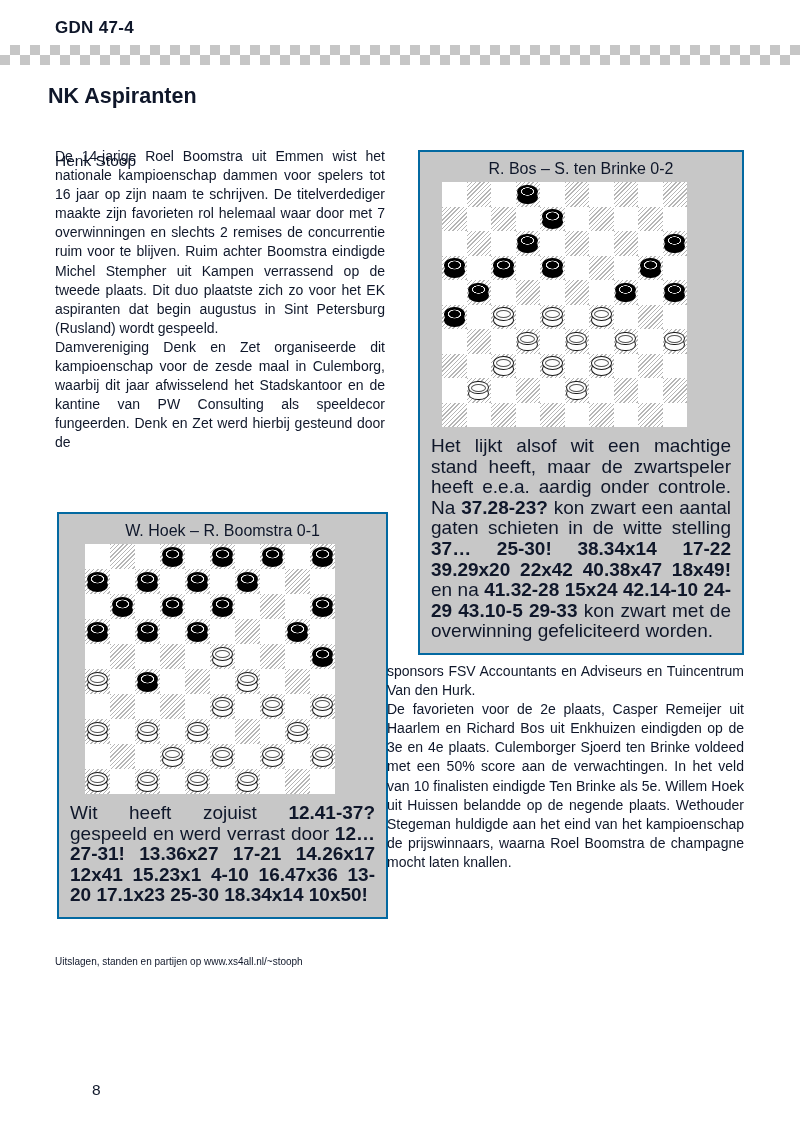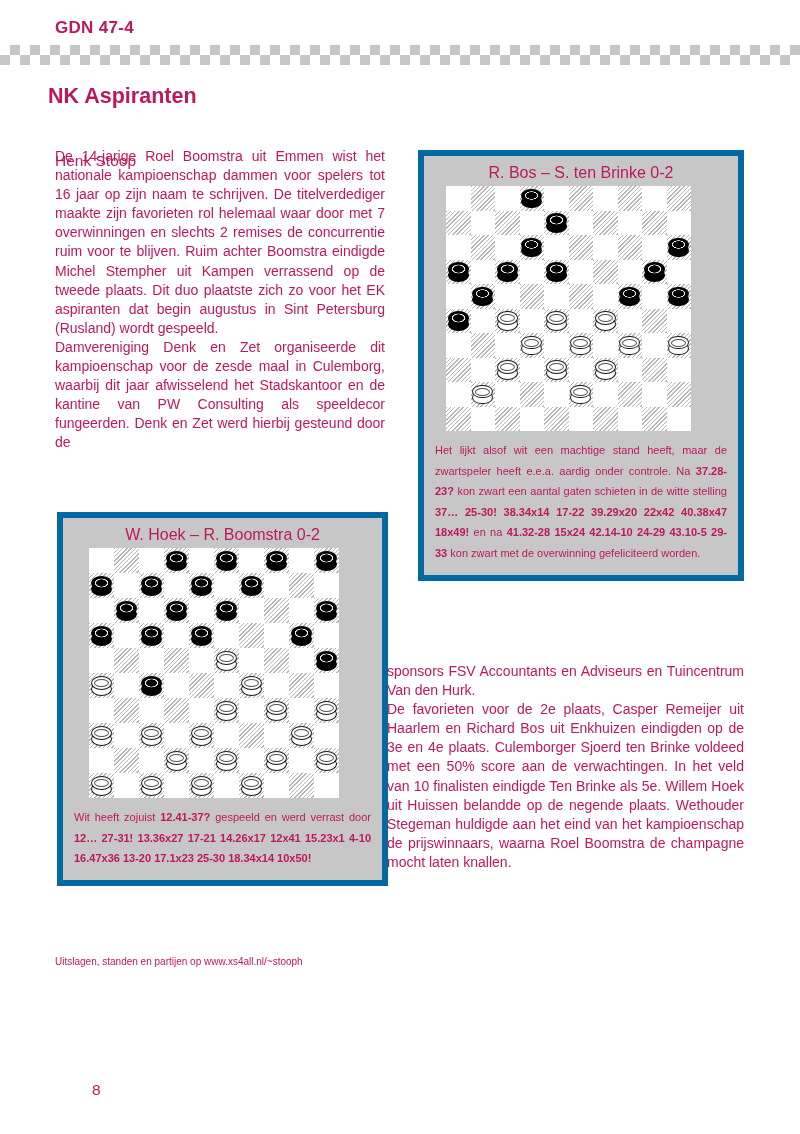--- a/index.html
+++ b/index.html
@@ -1,54 +1,54 @@
 <!DOCTYPE html>
 <html><head>
 <meta charset="utf-8">
 <style>
   html,body{margin:0;padding:0;background:#fff;}
   .page{
     position:relative;width:800px;height:1134px;background:#ffffff;overflow:hidden;
-    font-family:"Liberation Sans",sans-serif;color:#be185d;
+    font-family:"Liberation Sans",sans-serif;color:#0f172a;
   }
   .journal{position:absolute;left:55px;top:18px;font-size:17px;font-weight:bold;letter-spacing:.3px;}
   .checker-strip{
     position:absolute;left:0;top:45px;width:800px;height:20px;
     background:conic-gradient(#c6c6c6 25%,#fff 0 50%,#c6c6c6 0 75%,#fff 0) 0 0/20px 20px;
   }
   .title{position:absolute;left:48px;top:84px;margin:0;font-size:21.5px;font-weight:bold;}
   .author{position:absolute;left:55px;top:112px;font-size:15.5px;margin-top:40px;}
 
   .col-left{position:absolute;left:55px;top:147px;width:330px;}
   .col-right{position:absolute;left:387px;top:662px;width:357px;}
   .col-left p,.col-right p{margin:0;text-align:justify;font-size:14px;line-height:19.1px;}
   .col-left p:last-child{text-align-last:justify;}
 
   .diagram-box{
-    position:absolute;background:#c7c7c7;border:6px solid #0369a1;box-sizing:border-box;
+    position:absolute;background:#c7c7c7;border:2px solid #0369a1;box-sizing:border-box;
   }
   .box-right{left:418px;top:150px;width:326px;}
   .box-left{left:57px;top:512px;width:331px;}
   .caption{text-align:center;font-size:16px;margin:8px 0 4px;}
   .board{display:grid;background:#fff;}
   .box-right .board{grid-template-columns:repeat(10,24.5px);grid-auto-rows:24.5px;margin-left:22px;width:245px;}
   .box-left  .board{grid-template-columns:repeat(10,25px);grid-auto-rows:25px;margin-left:26px;width:250px;}
   .sq{position:relative;}
   .sq.light{background:#fff;}
   .sq.dark{background:repeating-linear-gradient(135deg,#b6b6b6 0 1px,#fff 1px 3px);}
   .man{position:absolute;left:8%;top:11%;width:84%;height:80%;}
   .pb,.pt{position:absolute;left:0;width:100%;height:70%;border-radius:50%;box-sizing:border-box;display:block;}
   .pb{bottom:0;}
   .pt{top:0;}
   .man.b .pb{background:#000;}
   .man.b .pt{background:radial-gradient(50% 50% at 50% 50%, #000 0 49%, #ececec 54% 61%, #000 66%);}
   .man.w .pb{background:#fdfdfd;border:1.5px solid #1a1a1a;}
   .man.w .pt{background:#fdfdfd;border:1.5px solid #1a1a1a;}
   .man.w .pt i{position:absolute;inset:16% 11%;border:1.2px solid #555;border-radius:50%;}
-  .analysis{margin:9px 11px 11px;text-align:justify;font-size:11px;line-height:20.6px;}
+  .analysis{margin:9px 11px 11px;text-align:justify;font-size:19px;line-height:20.6px;}
   .analysis .bold{font-weight:bold;}
 
   .footer-line{position:absolute;left:55px;top:956px;font-size:10px;}
   .page-number{position:absolute;left:92px;top:1081px;font-size:15.5px;}
 </style>
 </head>
 <body>
 
 <div class="page">
 
@@ -308,21 +308,21 @@
         <div class="sq light"></div>
         <div class="sq dark"></div>
         <div class="sq light"></div>
         <div class="sq dark"></div>
         <div class="sq light"></div>
       </div>
     <div class="analysis"><span>Het lijkt alsof wit een machtige stand heeft, maar de zwartspeler heeft e.e.a. aardig onder controle. Na </span><span class="bold">37.28-23?</span><span> kon zwart een aantal gaten schieten in de witte stelling </span><span class="bold">37… 25-30! 38.34x14 17-22 39.29x20 22x42 40.38x47 18x49!</span><span> en na </span><span class="bold">41.32-28 15x24 42.14-10 24-29 43.10-5 29-33</span><span> kon zwart met de overwinning gefeliciteerd worden.</span></div>
   </div>
 
   <div class="diagram-box box-left">
-    <div class="caption">W. Hoek – R. Boomstra 0-2</div>
+    <div class="caption">W. Hoek – R. Boomstra 0-1</div>
     <div class="board">
         <div class="sq light"></div>
         <div class="sq dark"></div>
         <div class="sq light"></div>
         <div class="sq dark">
           <span class="man b">
             <i class="pb"></i>
             <i class="pt"><i></i></i>
           </span>
         </div>

